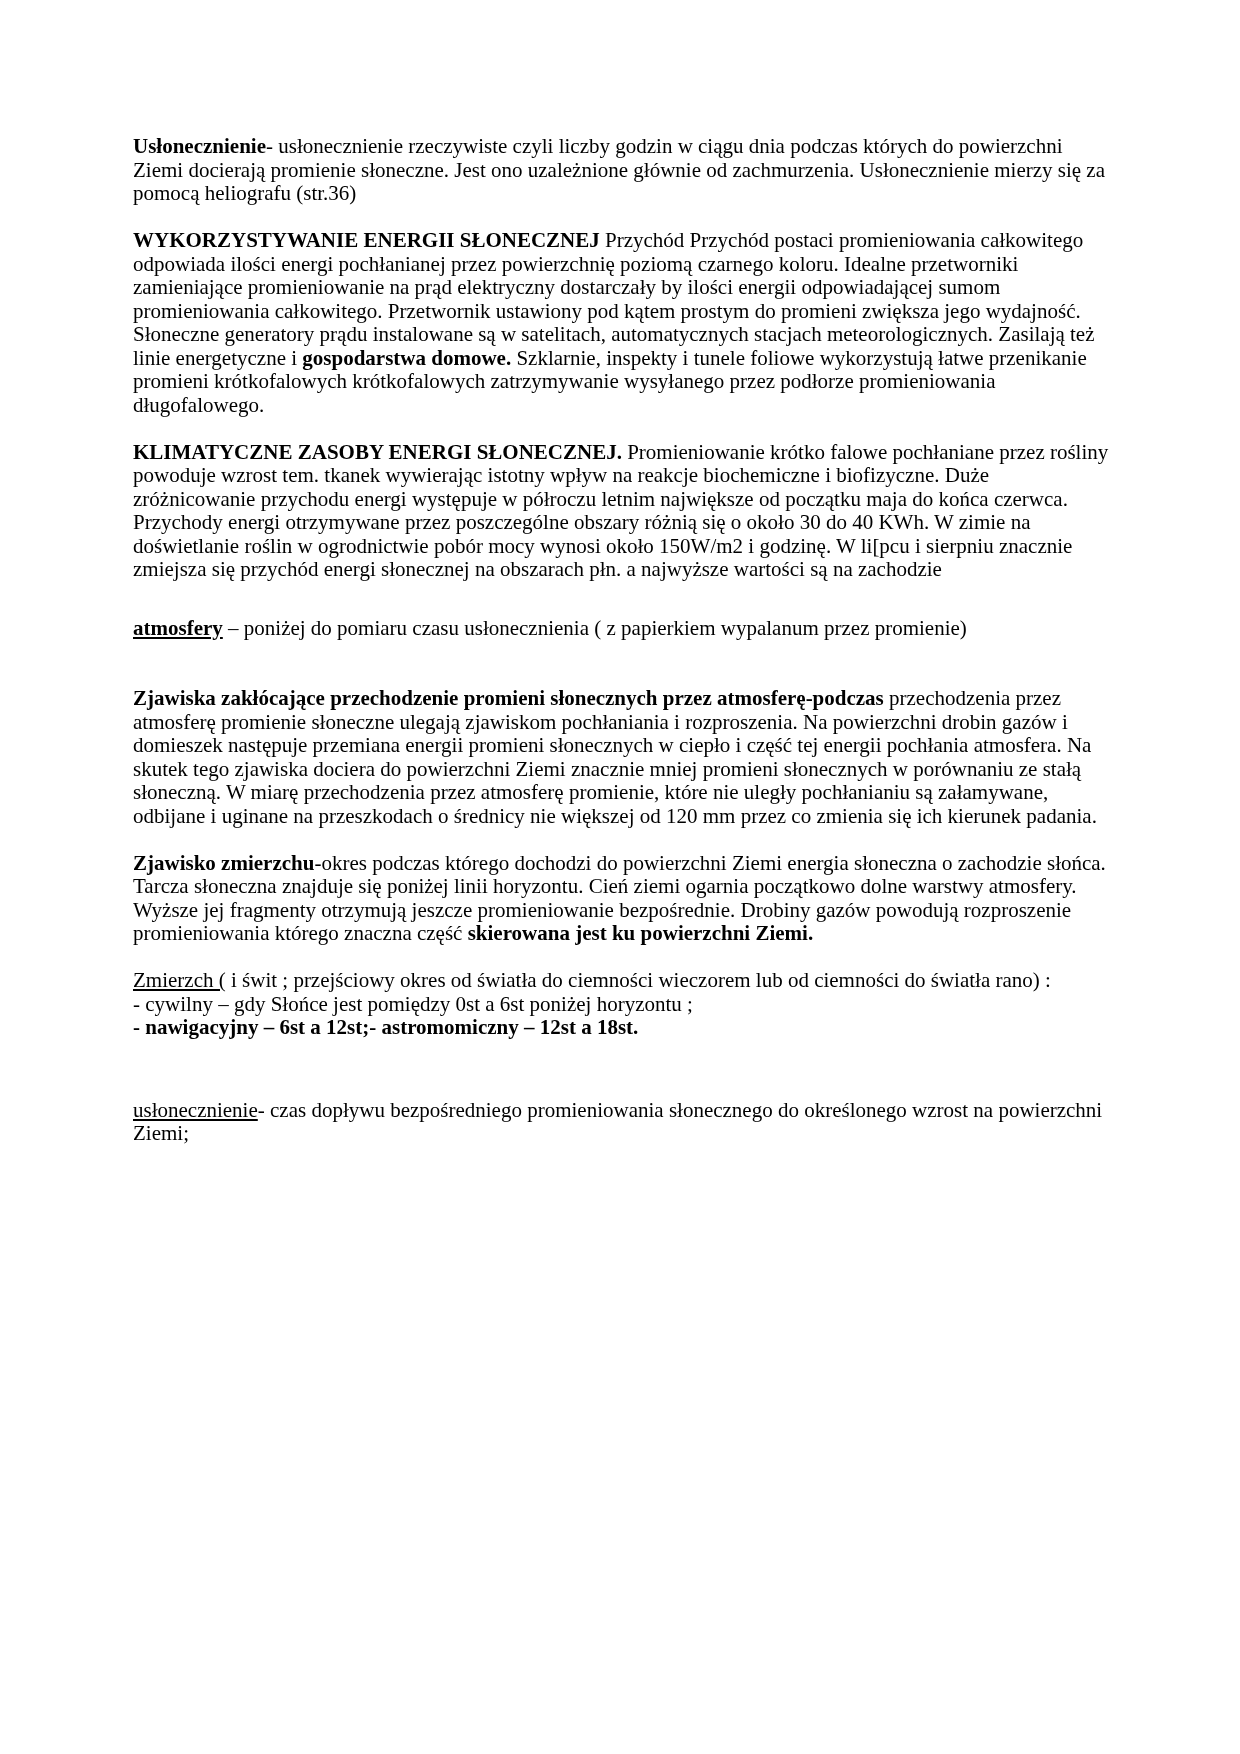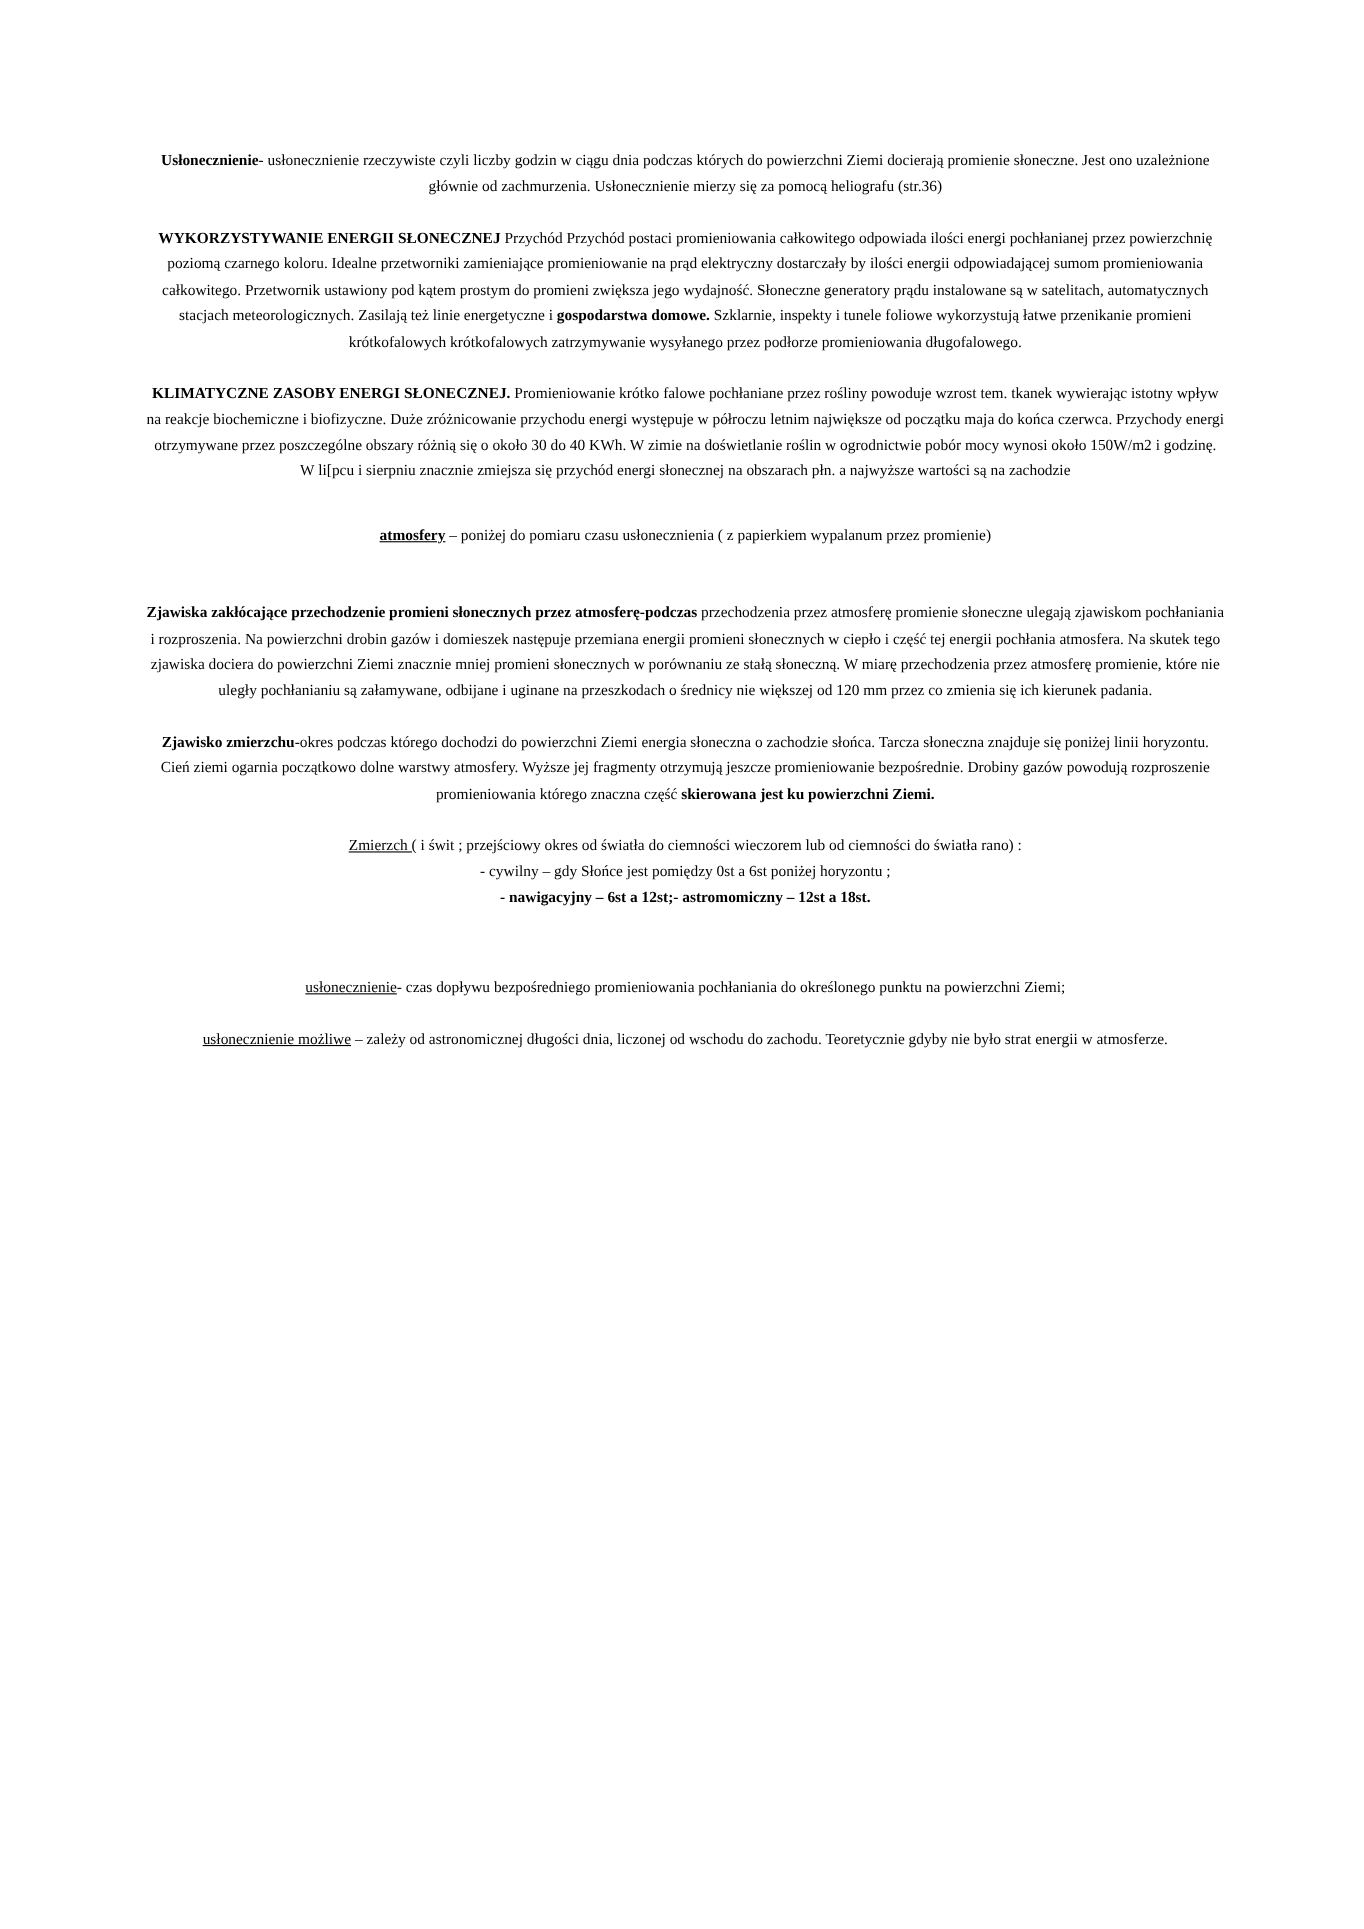--- a/index.html
+++ b/index.html
@@ -14,23 +14,23 @@
     background: #ffffff;
     overflow: hidden;
     font-family: "Liberation Serif", "DejaVu Serif", serif;
     color: #000000;
   }
   .content {
     position: absolute;
     top: 135px;
     left: 133px;
     width: 980px;
-    font-size: 14px;
+    font-size: 21px;
     line-height: 23.5px;
-    text-align: center;
+    text-align: left;
   }
   .para {
     margin: 0;
     padding: 0;
   }
   .run { font-weight: normal; }
   .run.bold { font-weight: bold; }
   .run.underline { text-decoration: underline; }
 </style>
 </head>
@@ -38,16 +38,15 @@
 
 <div class="page">
   <main class="content">
       <p class="para" style="margin-bottom: 23.5px;"><span class="run bold">Usłonecznienie</span><span class="run">- usłonecznienie rzeczywiste czyli liczby godzin w ciągu dnia podczas których do powierzchni Ziemi docierają promienie słoneczne. Jest ono uzależnione głównie od zachmurzenia. Usłonecznienie mierzy się za pomocą heliografu (str.36)</span></p>
       <p class="para" style="margin-bottom: 23.5px;"><span class="run bold">WYKORZYSTYWANIE ENERGII SŁONECZNEJ</span><span class="run"> Przychód Przychód postaci promieniowania całkowitego odpowiada ilości energi pochłanianej przez powierzchnię poziomą czarnego koloru. Idealne przetworniki zamieniające promieniowanie na prąd elektryczny dostarczały by ilości energii odpowiadającej sumom promieniowania całkowitego. Przetwornik ustawiony pod kątem prostym do promieni zwiększa jego wydajność. Słoneczne generatory prądu instalowane są w satelitach, automatycznych stacjach meteorologicznych. Zasilają też linie energetyczne i </span><span class="run bold">gospodarstwa domowe.</span><span class="run"> Szklarnie, inspekty i tunele foliowe wykorzystują łatwe przenikanie promieni krótkofalowych krótkofalowych zatrzymywanie wysyłanego przez podłorze promieniowania długofalowego.</span></p>
       <p class="para" style="margin-bottom: 35.25px;"><span class="run bold">KLIMATYCZNE ZASOBY ENERGI SŁONECZNEJ.</span><span class="run"> Promieniowanie krótko falowe pochłaniane przez rośliny powoduje wzrost tem. tkanek wywierając istotny wpływ na reakcje biochemiczne i biofizyczne. Duże zróżnicowanie przychodu energi występuje w półroczu letnim największe od początku maja do końca czerwca. Przychody energi otrzymywane przez poszczególne obszary różnią się o około 30 do 40 KWh. W zimie na doświetlanie roślin w ogrodnictwie pobór mocy wynosi około 150W/m2 i godzinę. W li[pcu i sierpniu znacznie zmiejsza się przychód energi słonecznej na obszarach płn. a najwyższe wartości są na zachodzie</span></p>
       <p class="para" style="margin-bottom: 47px;"><span class="run bold underline">atmosfery</span><span class="run"> – poniżej do pomiaru czasu usłonecznienia ( z papierkiem wypalanum przez promienie)</span></p>
       <p class="para" style="margin-bottom: 23.5px;"><span class="run bold">Zjawiska zakłócające przechodzenie promieni słonecznych przez atmosferę-podczas</span><span class="run"> przechodzenia przez atmosferę promienie słoneczne ulegają zjawiskom pochłaniania i rozproszenia. Na powierzchni drobin gazów i domieszek następuje przemiana energii promieni słonecznych w ciepło i część tej energii pochłania atmosfera. Na skutek tego zjawiska dociera do powierzchni Ziemi znacznie mniej promieni słonecznych w porównaniu ze stałą słoneczną. W miarę przechodzenia przez atmosferę promienie, które nie uległy pochłanianiu są załamywane, odbijane i uginane na przeszkodach o średnicy nie większej od 120 mm przez co zmienia się ich kierunek padania.</span></p>
       <p class="para" style="margin-bottom: 23.5px;"><span class="run bold">Zjawisko zmierzchu</span><span class="run">-okres podczas którego dochodzi do powierzchni Ziemi energia słoneczna o zachodzie słońca. Tarcza słoneczna znajduje się poniżej linii horyzontu. Cień ziemi ogarnia początkowo dolne warstwy atmosfery. Wyższe jej fragmenty otrzymują jeszcze promieniowanie bezpośrednie. Drobiny gazów powodują rozproszenie promieniowania którego znaczna część </span><span class="run bold">skierowana jest ku powierzchni Ziemi.</span></p>
       <p class="para" style="margin-bottom: 58.75px;"><span class="run underline">Zmierzch (</span><span class="run"> i świt ; przejściowy okres od światła do ciemności wieczorem lub od ciemności do światła rano) :</span><br><span class="run">- cywilny – gdy Słońce jest pomiędzy 0st a 6st poniżej horyzontu ;</span><br><span class="run bold">- nawigacyjny – 6st a 12st;- astromomiczny – 12st a 18st.</span></p>
-      <p class="para" style="margin-bottom: 23.5px;"><span class="run underline">usłonecznienie</span><span class="run">- czas dopływu bezpośredniego promieniowania pochłaniania do określonego punktu na powierzchni Ziemi;</span></p>
-      <p class="para" style="margin-bottom: 0px;"><span class="run underline">usłonecznienie możliwe</span><span class="run"> – zależy od astronomicznej długości dnia, liczonej od wschodu do zachodu. Teoretycznie gdyby nie było strat energii w atmosferze.</span></p>
+      <p class="para" style="margin-bottom: 23.5px;"><span class="run underline">usłonecznienie</span><span class="run">- czas dopływu bezpośredniego promieniowania słonecznego do określonego wzrost na powierzchni Ziemi;</span></p>
     </main>
 </div>
 
 </body></html>

